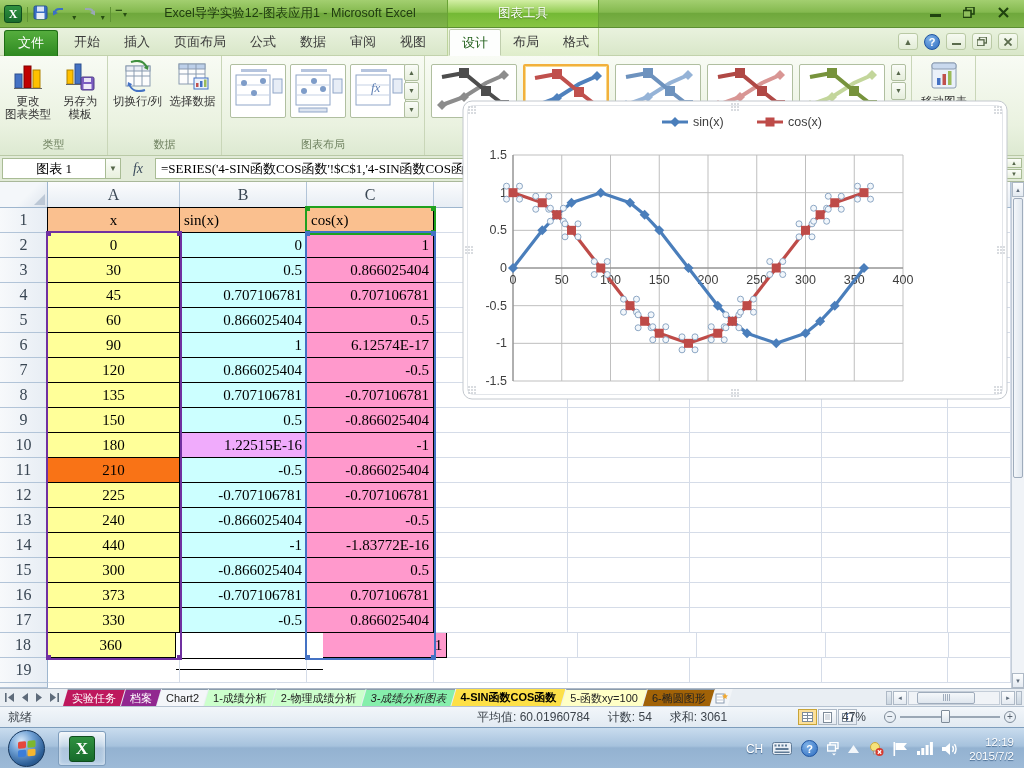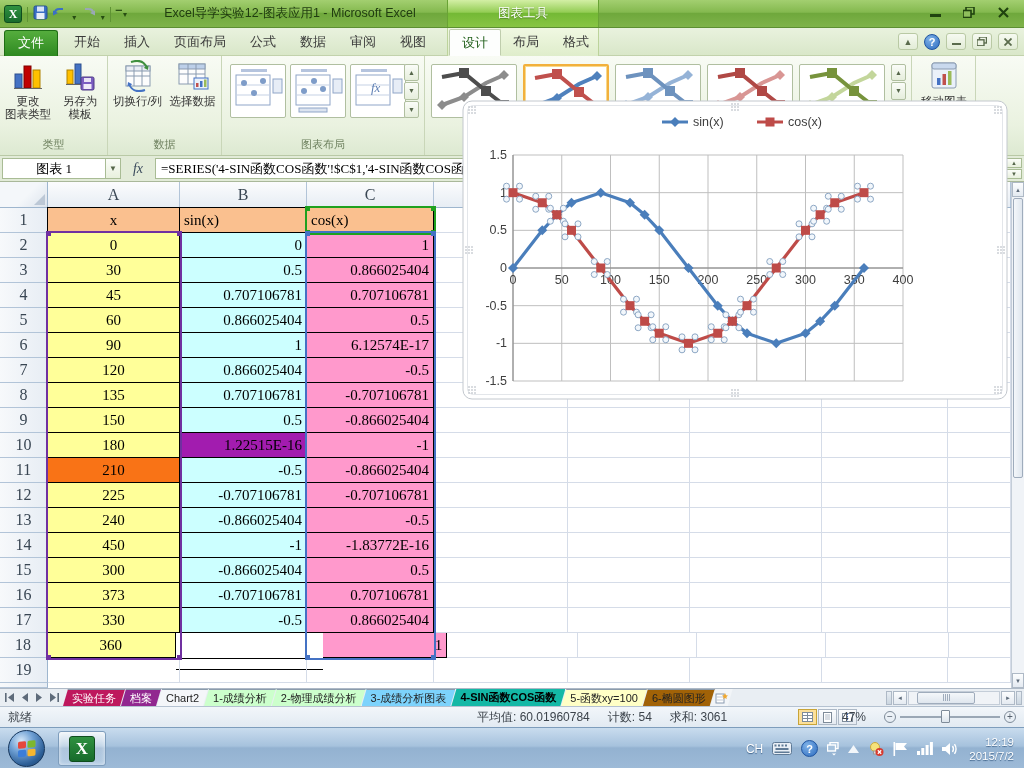--- a/index.html
+++ b/index.html
@@ -519,21 +519,21 @@
         <div class="cell bk right" style="width: 127px; background: rgb(255, 153, 204);">-0.866025404</div>
         <div class="cell" style="width: 134px;"></div>
         <div class="cell" style="width: 122px;"></div>
         <div class="cell" style="width: 132px;"></div>
         <div class="cell" style="width: 126px;"></div>
         <div class="cell" style="width: 63px;"></div>
       </div>
       <div class="grow">
         <div class="rowhdr">10</div>
         <div class="cell bk center" style="width: 132px; background: rgb(255, 255, 153);">180</div>
-        <div class="cell bk right" style="width: 127px; background: #a21caf;">1.22515E-16</div>
+        <div class="cell bk right" style="width: 127px; background: #f0abfc;">1.22515E-16</div>
         <div class="cell bk right" style="width: 127px; background: rgb(255, 153, 204);">-1</div>
         <div class="cell" style="width: 134px;"></div>
         <div class="cell" style="width: 122px;"></div>
         <div class="cell" style="width: 132px;"></div>
         <div class="cell" style="width: 126px;"></div>
         <div class="cell" style="width: 63px;"></div>
       </div>
       <div class="grow">
         <div class="rowhdr">11</div>
         <div class="cell bk center" style="width: 132px; background: #f97316;">210</div>
@@ -562,21 +562,21 @@
         <div class="cell bk right" style="width: 127px; background: rgb(204, 255, 255);">-0.866025404</div>
         <div class="cell bk right" style="width: 127px; background: rgb(255, 153, 204);">-0.5</div>
         <div class="cell" style="width: 134px;"></div>
         <div class="cell" style="width: 122px;"></div>
         <div class="cell" style="width: 132px;"></div>
         <div class="cell" style="width: 126px;"></div>
         <div class="cell" style="width: 63px;"></div>
       </div>
       <div class="grow">
         <div class="rowhdr">14</div>
-        <div class="cell bk center" style="width: 132px; background: rgb(255, 255, 153);">450</div>
+        <div class="cell bk center" style="width: 132px; background: rgb(255, 255, 153);">440</div>
         <div class="cell bk right" style="width: 127px; background: rgb(204, 255, 255);">-1</div>
         <div class="cell bk right" style="width: 127px; background: rgb(255, 153, 204);">-1.83772E-16</div>
         <div class="cell" style="width: 134px;"></div>
         <div class="cell" style="width: 122px;"></div>
         <div class="cell" style="width: 132px;"></div>
         <div class="cell" style="width: 126px;"></div>
         <div class="cell" style="width: 63px;"></div>
       </div>
       <div class="grow">
         <div class="rowhdr">15</div>
@@ -909,22 +909,22 @@
             <path d="M0 0 L6 4.5 L0 9 Z" fill="#5E6B7A"></path>
           </svg>
         </span>
     </div>
     <div id="sheetTabs" style="display:flex;align-items:stretch;">
         <div class="stab" style="background: #be185d; color: rgb(255, 255, 255);">实验任务</div>
         <div class="stab" style="background: rgb(145, 39, 143); color: rgb(255, 255, 255);">档案</div>
         <div class="stab" style="background: rgb(244, 246, 249); color: rgb(34, 34, 34);">Chart2</div>
         <div class="stab" style="background: rgb(204, 255, 204); color: rgb(34, 34, 34);">1-成绩分析</div>
         <div class="stab" style="background: rgb(204, 255, 204); color: rgb(34, 34, 34);">2-物理成绩分析</div>
-        <div class="stab" style="background: #7dd3fc; color: rgb(34, 34, 34);">3-成绩分析图表</div>
-        <div class="stab active" style="background: #14b8a6; color: rgb(0, 0, 0);">4-SIN函数COS函数</div>
+        <div class="stab" style="background: #86efac; color: rgb(34, 34, 34); font-style: italic;">3-成绩分析图表</div>
+        <div class="stab active" style="background: #fde047; color: rgb(0, 0, 0);">4-SIN函数COS函数</div>
         <div class="stab" style="background: rgb(255, 255, 198); color: rgb(34, 34, 34);">5-函数xy=100</div>
         <div class="stab" style="background: #a16207; color: rgb(34, 34, 34);">6-椭圆图形</div>
       </div>
     <div class="insert-tab">
       <svg width="13" height="12" viewBox="0 0 13 12">
           <rect x="1" y="2" width="8" height="9" fill="#fff" stroke="#8A9BB0"></rect>
           <line x1="1" y1="5" x2="9" y2="5" stroke="#C3CBD6"></line>
           <line x1="1" y1="8" x2="9" y2="8" stroke="#C3CBD6"></line>
           <path d="M10 1 L11 3.2 L13 3.5 L11.4 5 L11.8 7 L10 6 L8.2 7 L8.6 5 L7 3.5 L9 3.2 Z" fill="#F0A830"></path>
         </svg>

